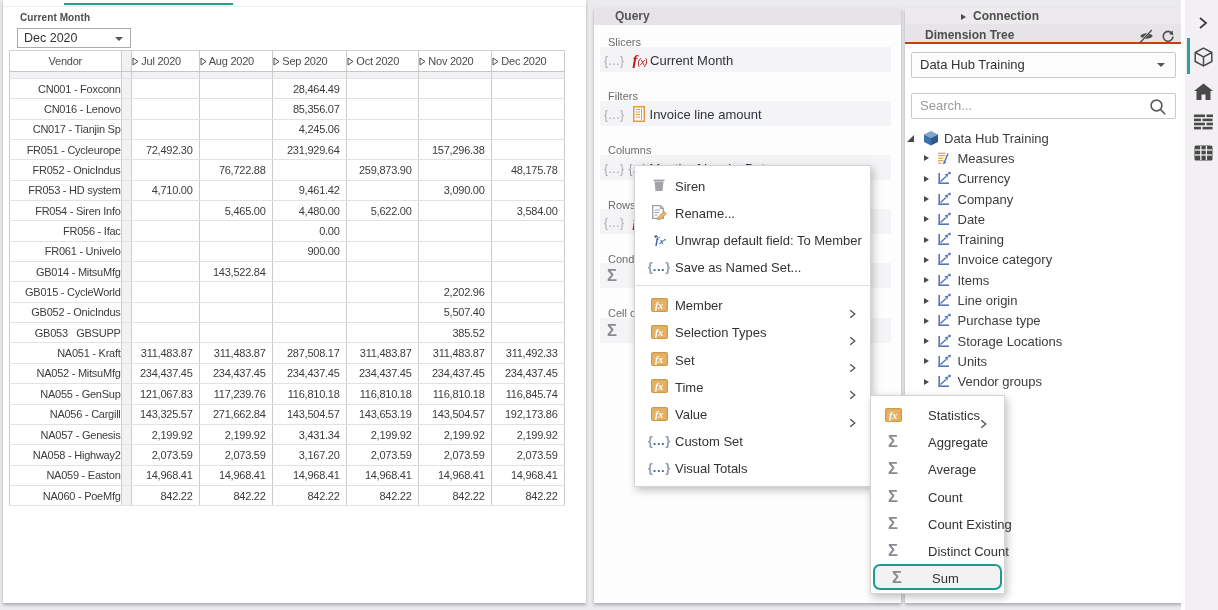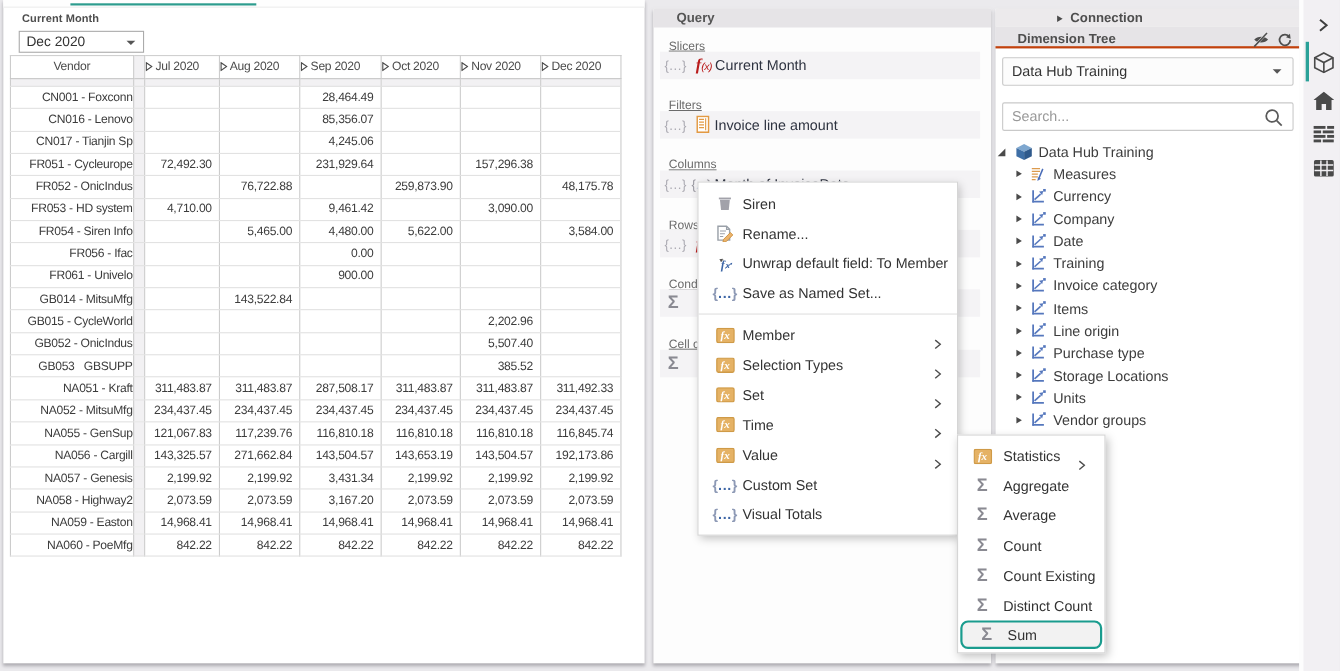--- a/index.html
+++ b/index.html
@@ -46,21 +46,21 @@
 .sig { color:#8a8a92; font-size:16.5px; font-weight:bold; }
 .qbox .sig { margin-left:3px; }
 
 
 #menu { left:634px; top:165px; width:237px; height:322px; background:#fff; border:1px solid #d5d5d5; box-shadow:2px 3px 8px rgba(0,0,0,0.25); padding-top:5.5px; z-index:20; }
 #submenu { left:870px; top:395px; width:135px; height:199px; background:#fff; border:1px solid #d5d5d5; box-shadow:2px 3px 8px rgba(0,0,0,0.25); padding-top:5px; z-index:21; }
 .mitem { position:relative; height:27.2px; line-height:27.2px; white-space:nowrap; }
 .mic { position:absolute; left:15px; top:0; height:27.2px; display:flex; align-items:center; width:18px; justify-content:center; }
 #submenu .mic { left:13px; }
 .mtext { margin-left:40px; font-size:13px; color:#333; }
-#submenu .mtext { margin-left:41px; }
+#submenu .mtext { margin-left:57px; }
 .marrow { position:absolute; right:14px; top:8.5px; }
 #submenu .marrow { right:17px; }
 .msep { height:1px; background:#e0e0e0; margin:5px 0; }
 .brmenu { color:#8d99b5; font-size:13px; font-weight:bold; }
 .bdots { color:#3d66a6; letter-spacing:0.5px; }
 .sumhl { border:2px solid #1a9c8e; border-radius:7px; margin:0 2px; background:#f2f2f2; height:26px; line-height:23px; }
 .sumhl .mic { left:8px; height:23px; }
 .sumhl .mtext { margin-left:33px; }
 
 

